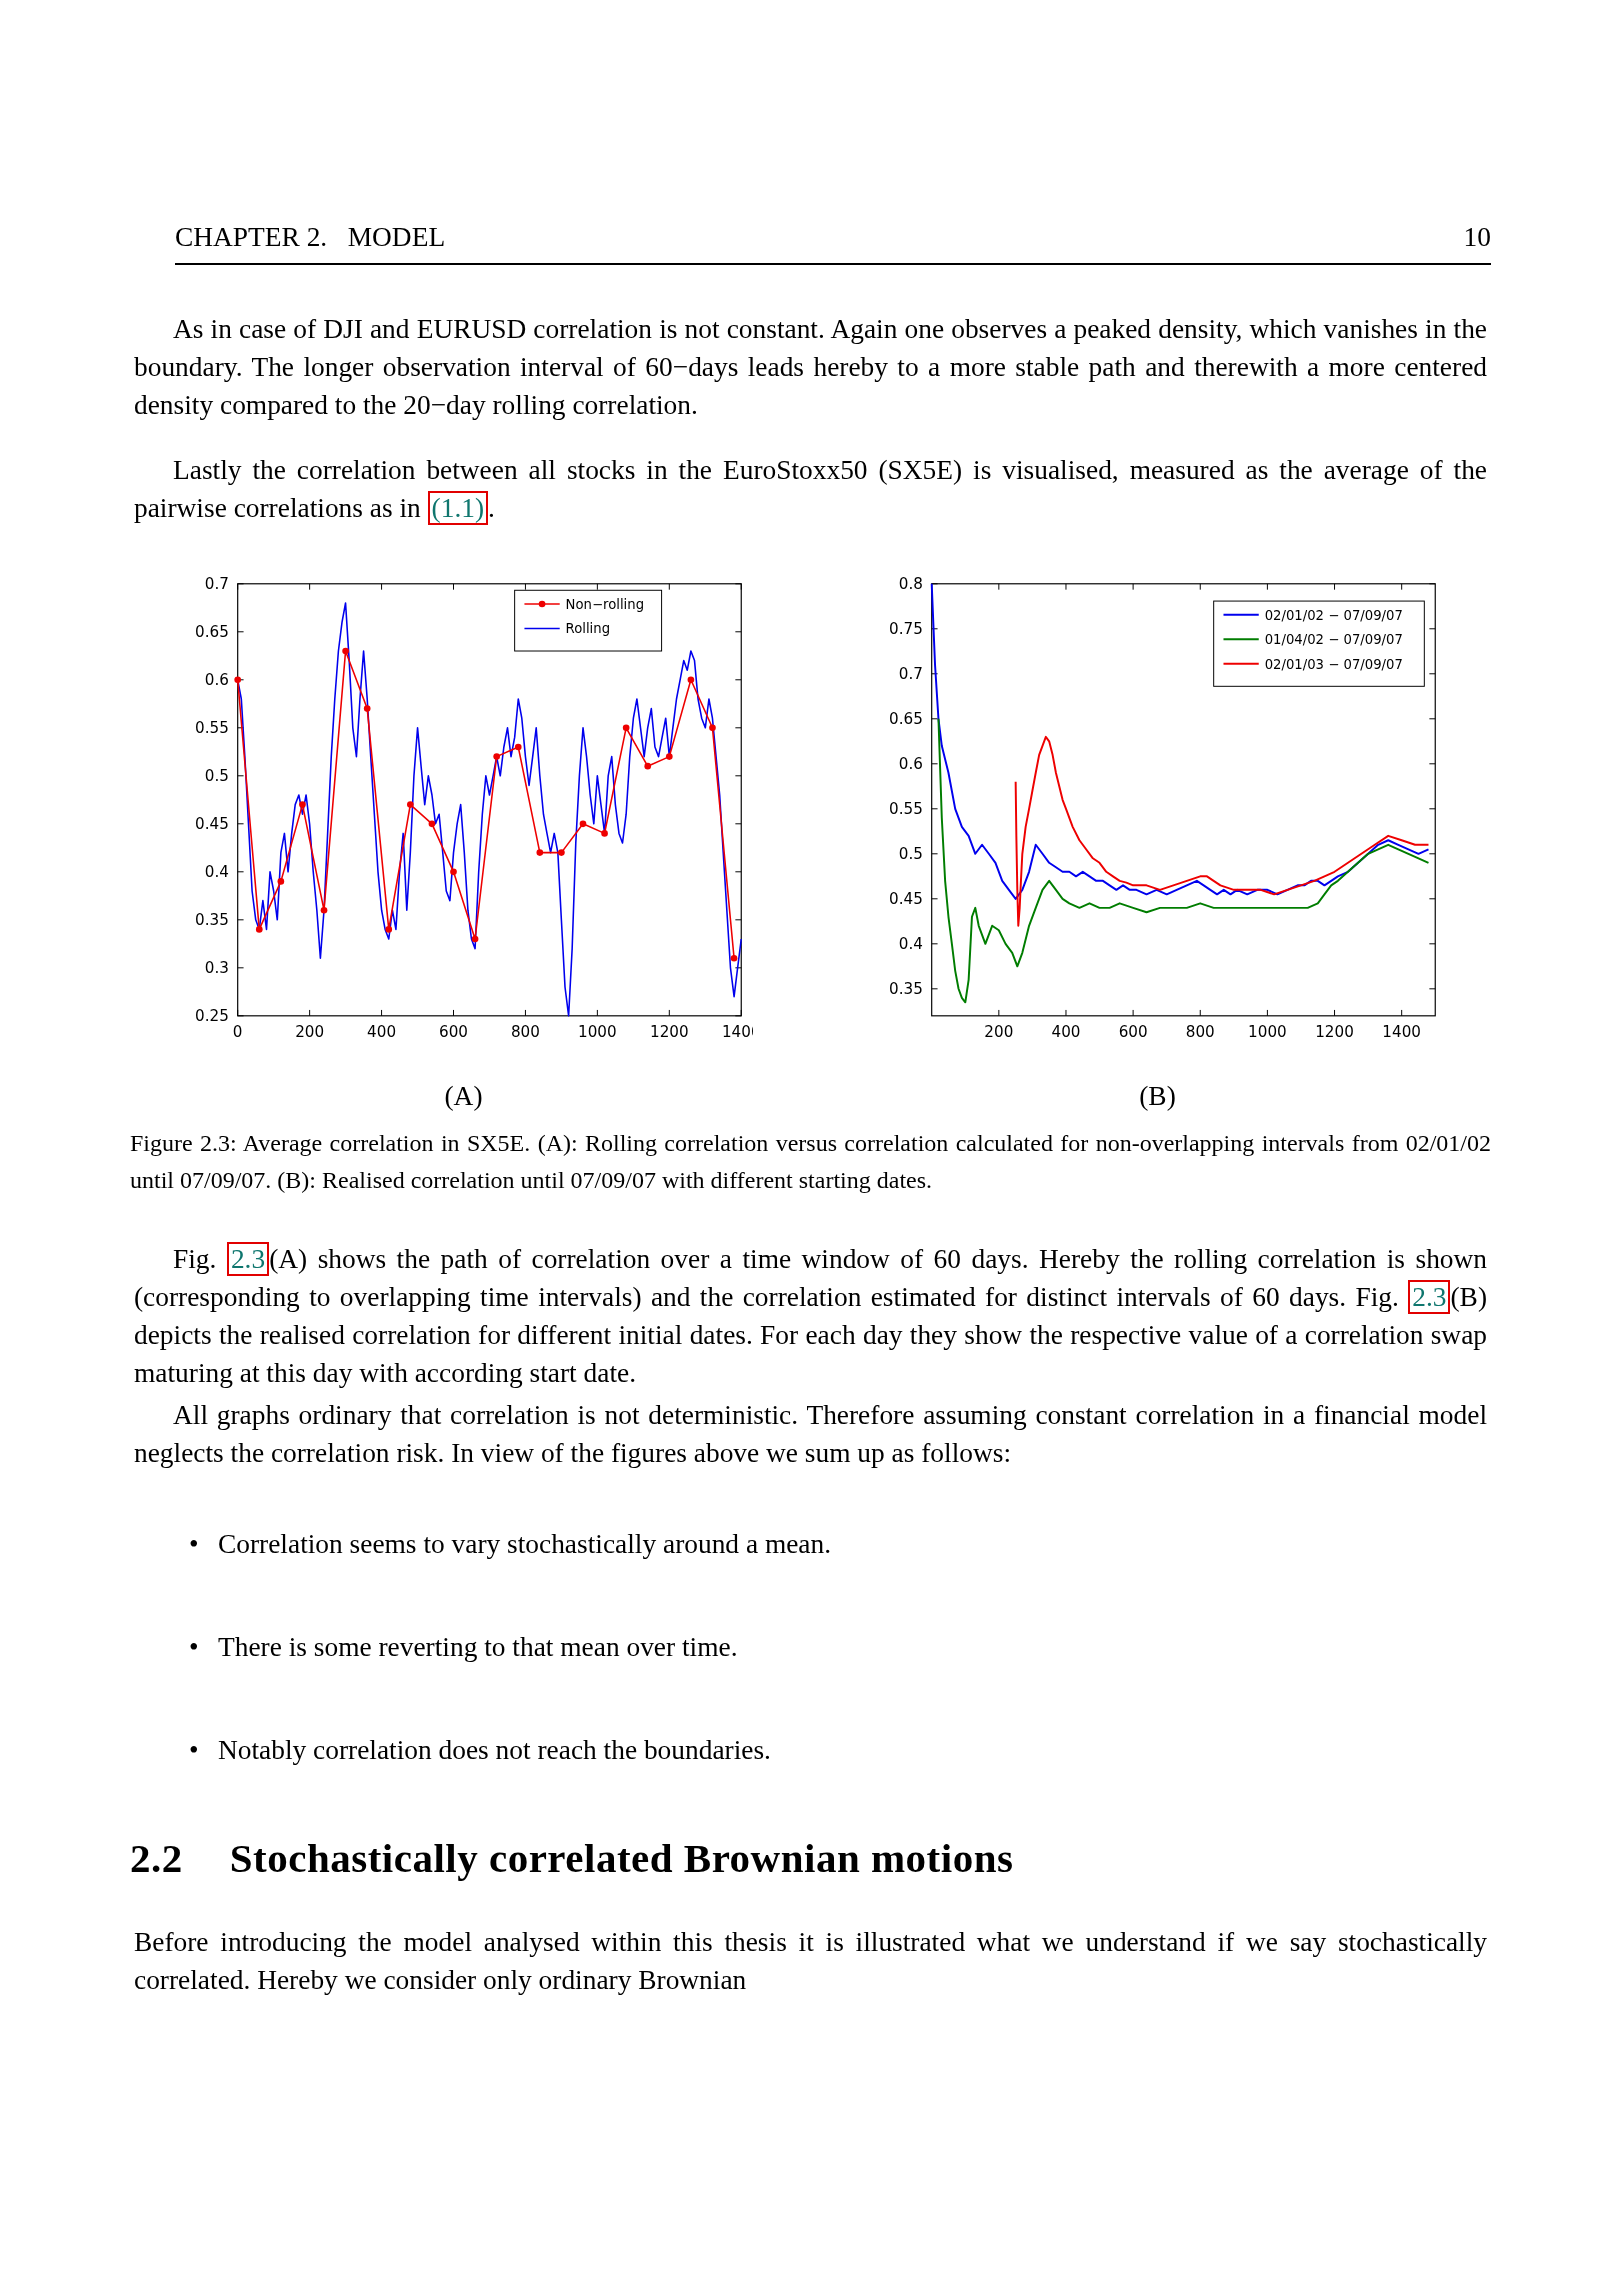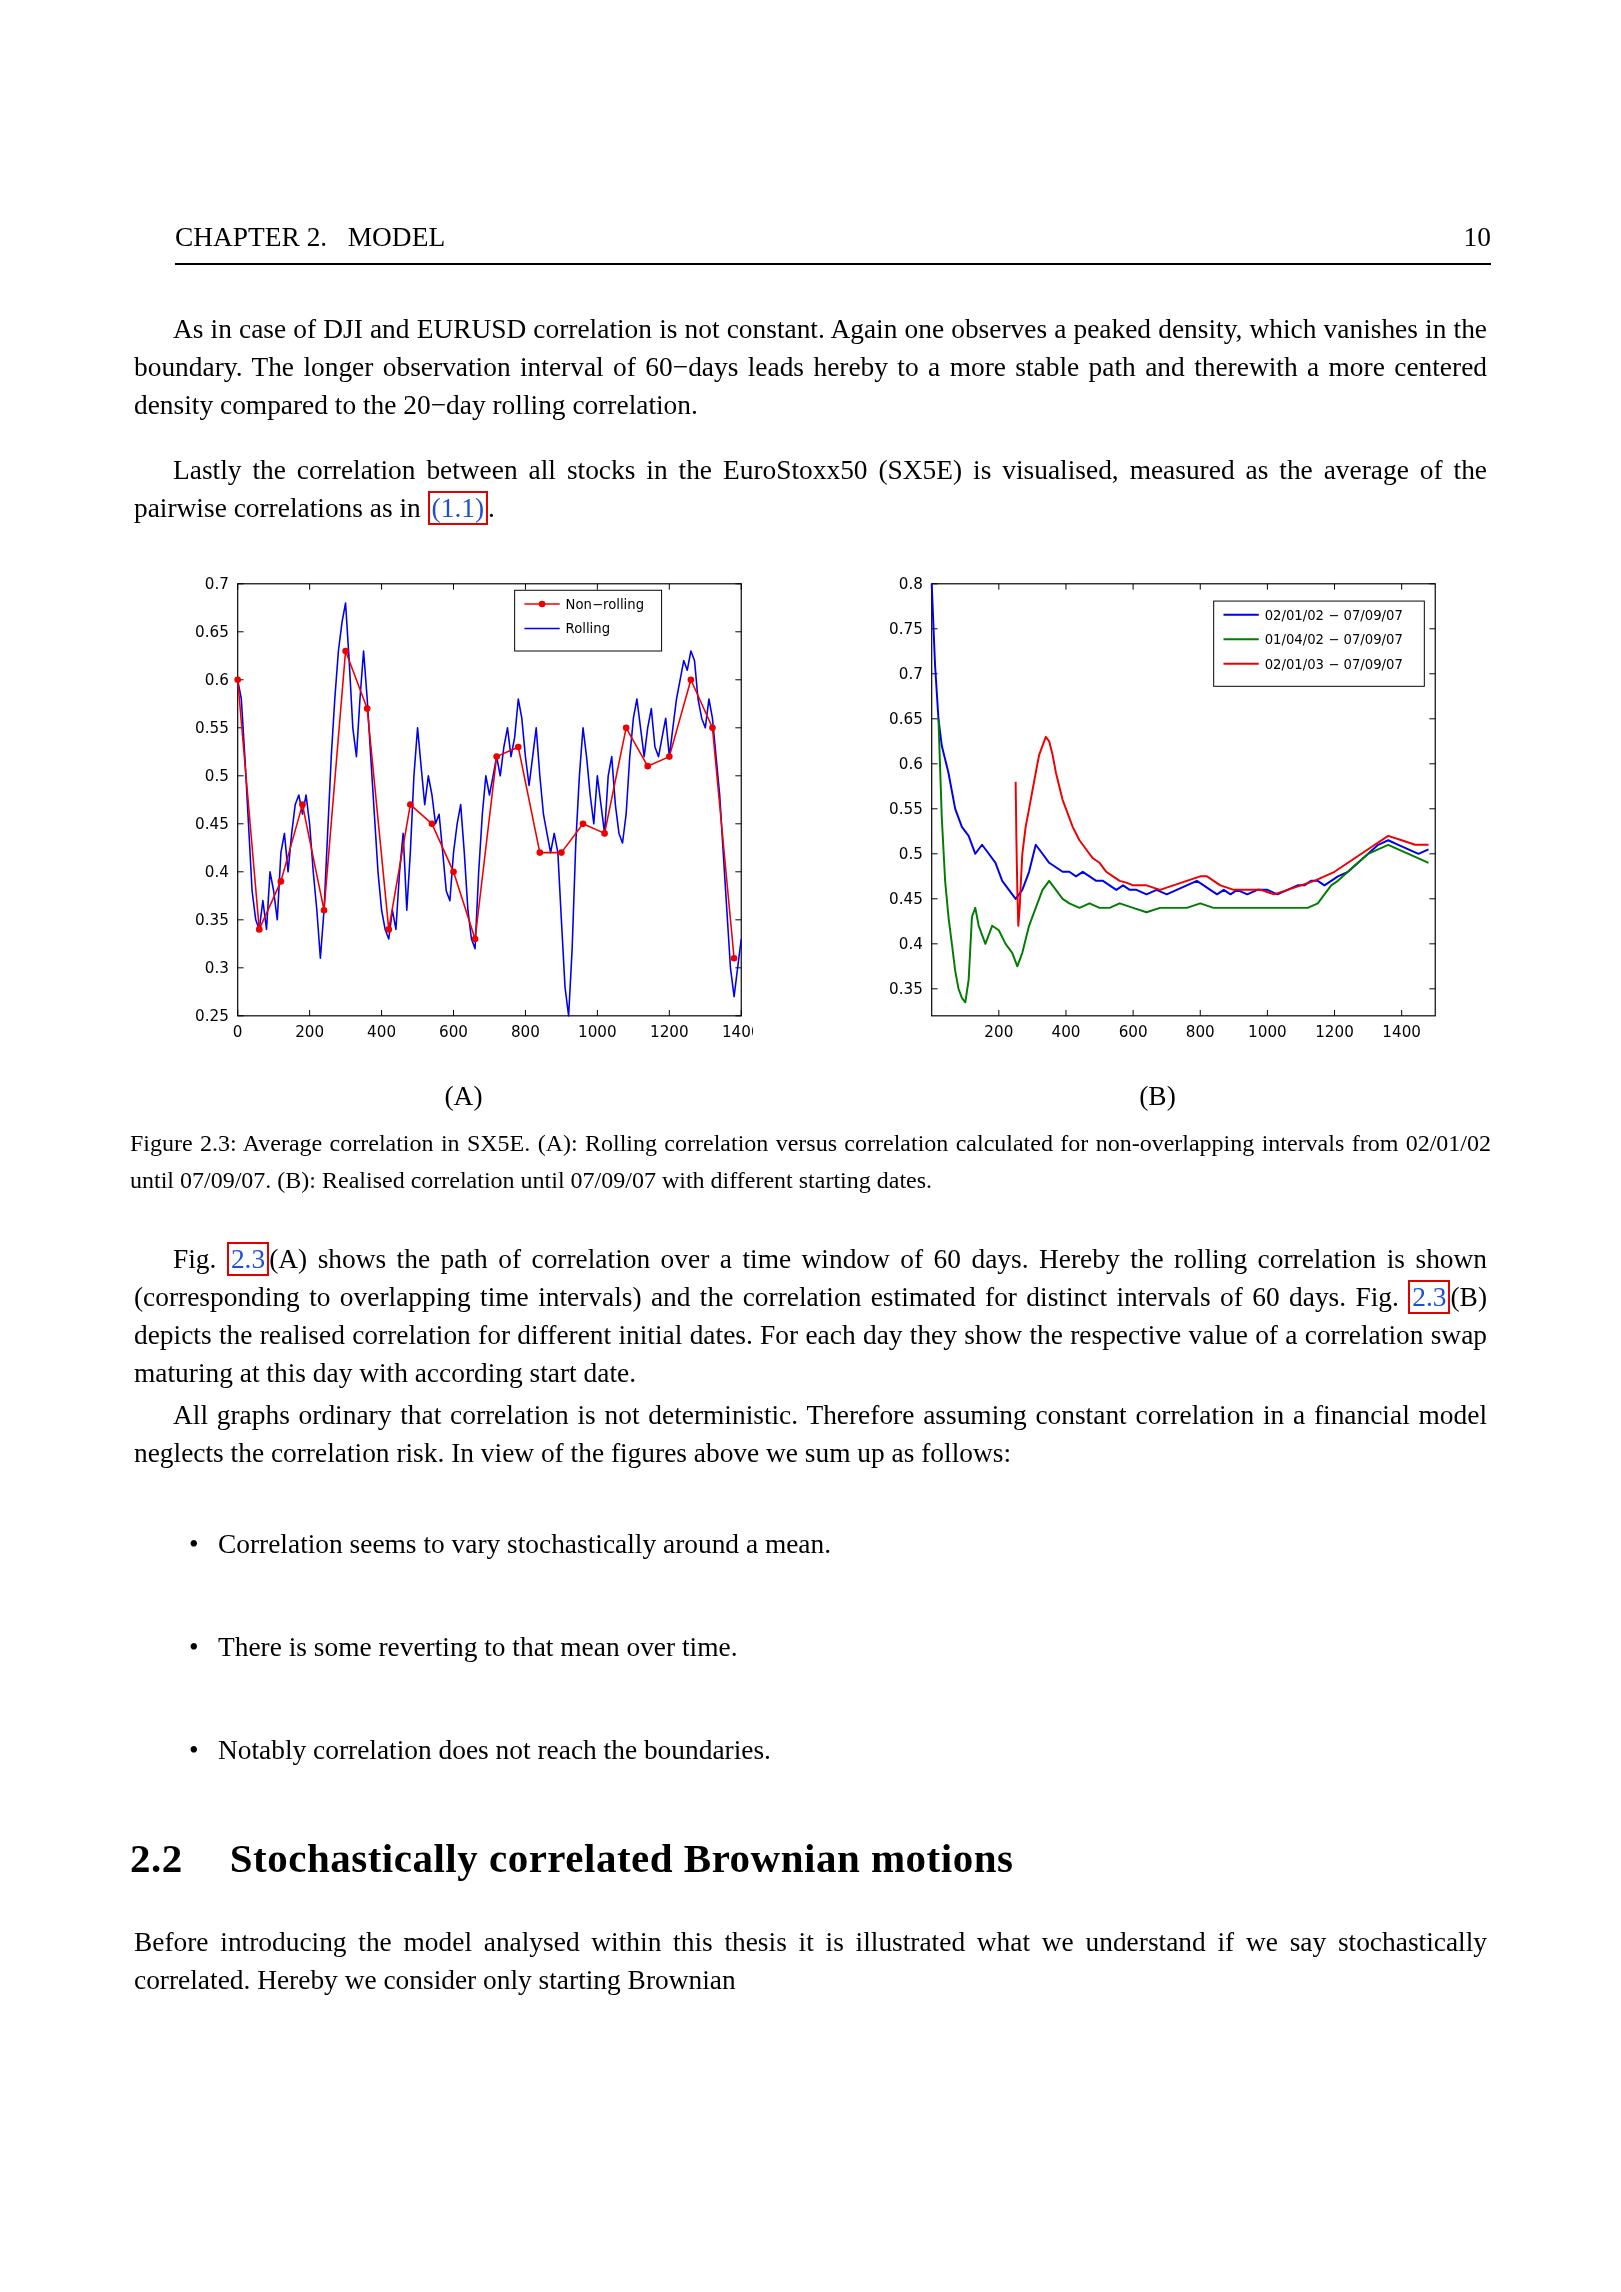--- a/index.html
+++ b/index.html
@@ -15,21 +15,21 @@
     display: flex; justify-content: space-between; align-items: baseline;
     font-size: 27.4px; padding-bottom: 9.8px; border-bottom: 2px solid #000; margin-left: 45px;
   }
   .ws-pre { white-space: pre; }
   .body-text { font-size: 27.4px; line-height: 38px; text-align: justify; }
   p { margin: 4px; }
   .indent { text-indent: 39px; }
   .ref-box {
     border: 2px solid #e10000;
     padding: 0 2px;
-    color: #1d4ed8; text-decoration: none; cursor: pointer;
+    color: #0f766e; text-decoration: none; cursor: pointer;
   }
   .figure-wrap { margin: 45px 0 0 0; }
   .charts-row { display: flex; justify-content: center; gap: 116px; }
   .chart-block { display: flex; flex-direction: column; align-items: center; }
   .chart-svg { background: #fff; }
   .subcaption { font-size: 27.4px; margin-top: 23.5px; }
   .fig-caption { margin-top: 13px; font-size: 24px; line-height: 37px; text-align: justify; font-family: Liberation Serif, serif; }
   .ticklbl { font-family: "DejaVu Sans", "Liberation Sans", sans-serif; font-size: 15.5px; fill: #000; }
   .leglbl  { font-family: "DejaVu Sans", "Liberation Sans", sans-serif; font-size: 13.5px; fill: #000; }
   .bullets { margin: 53px 0 0 0; padding: 0 0 0 59px; list-style: none; }
@@ -228,16 +228,16 @@
     <li>Correlation seems to vary stochastically around a mean.</li>
     <li>There is some reverting to that mean over time.</li>
     <li>Notably correlation does not reach the boundaries.</li>
   </ul>
 
   <div class="section-heading">
     <span>2.2</span>
     <span>Stochastically correlated Brownian motions</span>
   </div>
 
-  <p class="body-text p-after-heading">Before introducing the model analysed within this thesis it is illustrated what we understand if we say stochastically correlated. Hereby we consider only starting Brownian</p>
+  <p class="body-text p-after-heading">Before introducing the model analysed within this thesis it is illustrated what we understand if we say stochastically correlated. Hereby we consider only ordinary Brownian</p>
 
 </div>
 
 
 </body></html>

